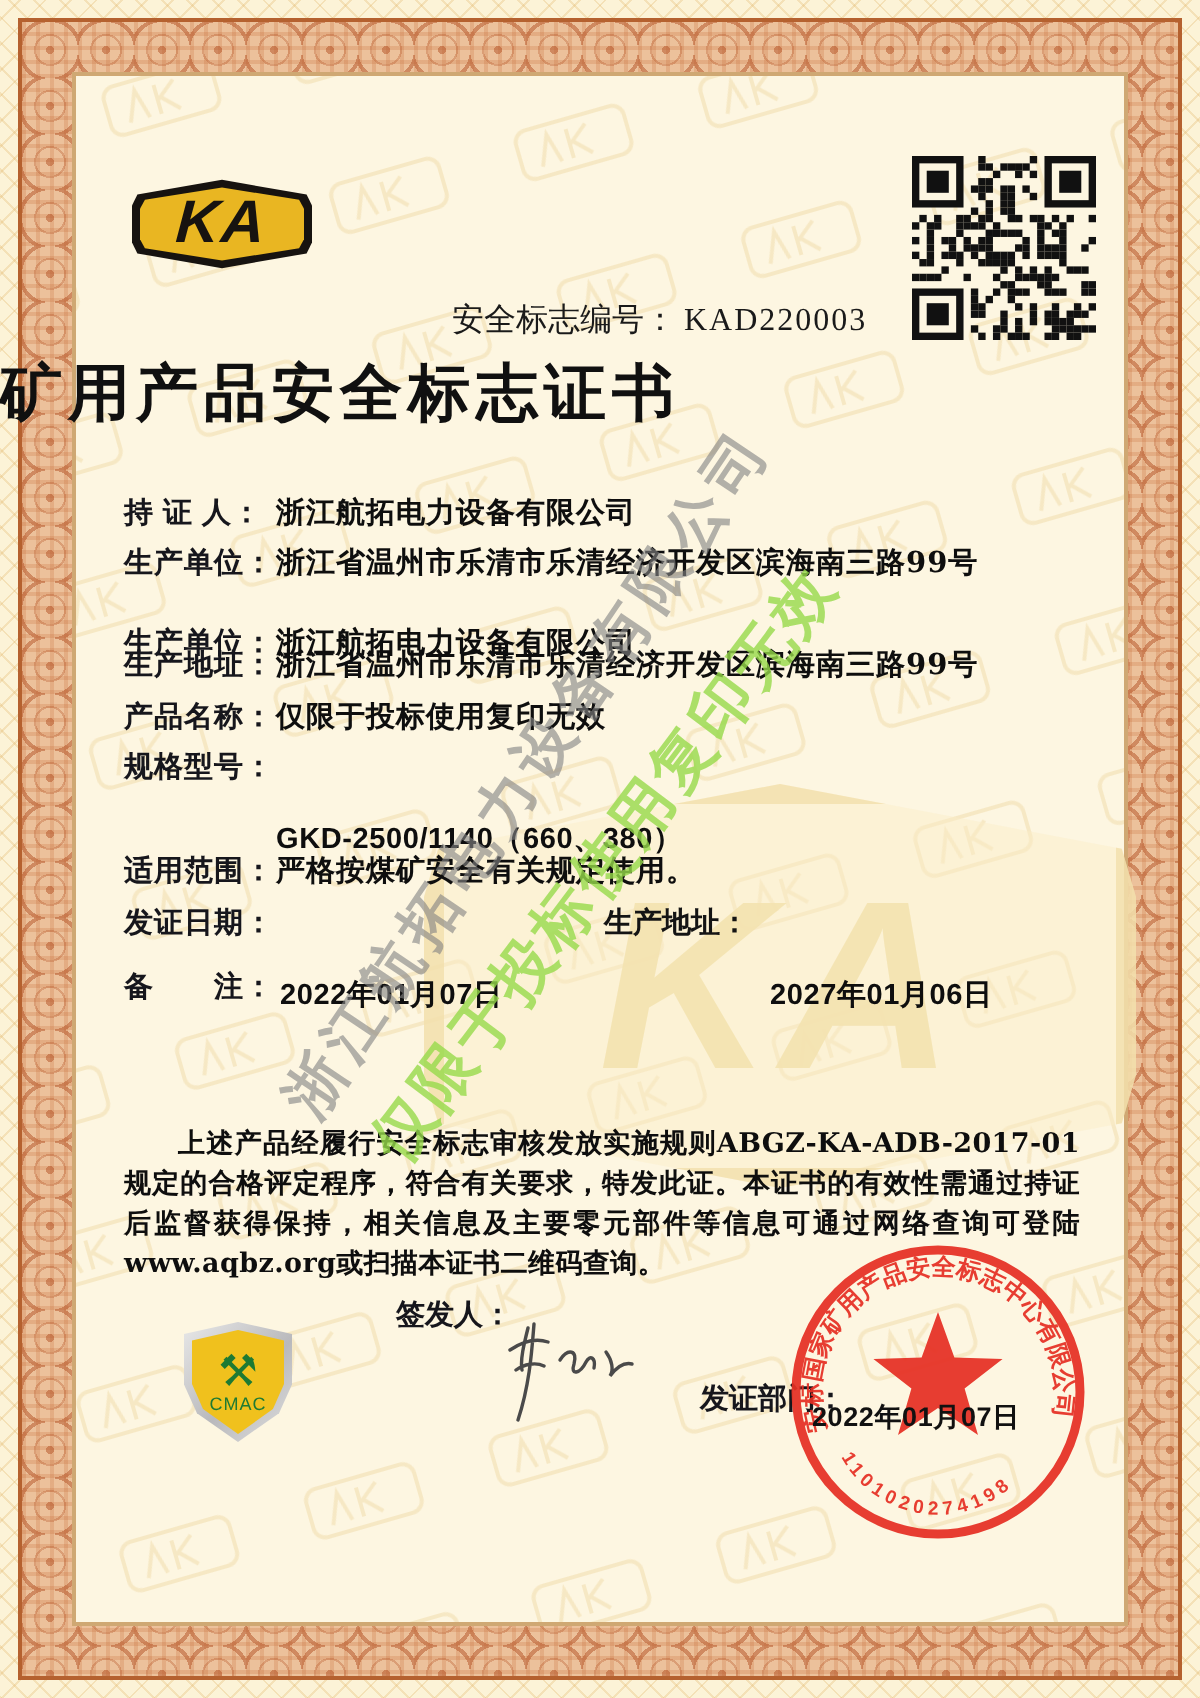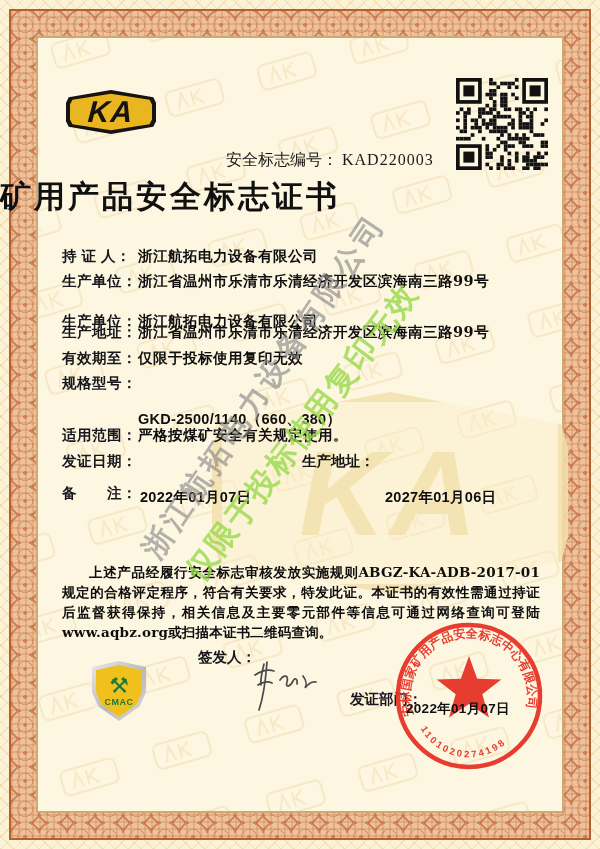--- a/index.html
+++ b/index.html
@@ -95,21 +95,21 @@
     position:absolute;left:92px;top:661px;width:54px;height:60px;
     background:linear-gradient(135deg,#e8e8e8,#b9b9bc 55%,#dfdfdf);
     clip-path:polygon(50% 0,100% 10%,100% 52%,88% 76%,50% 100%,12% 76%,0 52%,0 10%);
   }
   .cmac .inner{
     position:absolute;inset:4px;background:#f0c11d;
     clip-path:polygon(50% 0,100% 10%,100% 52%,88% 76%,50% 100%,12% 76%,0 52%,0 10%);
     display:flex;flex-direction:column;align-items:center;justify-content:center;
   }
   .cmac .emblem{font-size:22px;color:#1e7a33;line-height:1;}
-  .cmac .cmac-text{font-size:9px;font-weight:700;color:#1e7a33;letter-spacing:.5px;}
+  .cmac .cmac-text{font-size:9px;font-weight:400;color:#1e7a33;letter-spacing:.5px;}
   .signer-label,.dept-label{
     position:absolute;font-size:14.5px;font-weight:bold;color:#16161c;white-space:nowrap;
   }
   .signer-label{left:198px;top:648px;}
   .dept-label{left:330px;top:690px;margin-left:20px;}
   .signature{position:absolute;left:250px;top:658px;}
   .stamp{position:absolute;left:393px;top:620px;width:152px;height:152px;opacity:.93;}
   .stamp-date{
     position:absolute;left:406px;top:700px;z-index:6;
     font-size:13.5px;font-weight:bold;color:#111;white-space:nowrap;letter-spacing:.3px;
@@ -373,21 +373,21 @@
   </div>
   <div class="row r3">
     <span class="lbl">生产单位：</span>
     <span class="val">浙江航拓电力设备有限公司</span>
   </div>
   <div class="row r4">
     <span class="lbl">生产地址：</span>
     <span class="val">浙江省温州市乐清市乐清经济开发区滨海南三路99号</span>
   </div>
   <div class="row r5">
-    <span class="lbl">有效期至：</span>
+    <span class="lbl">产品名称：</span>
     <span class="val">仅限于投标使用复印无效</span>
   </div>
   <div class="row r6">
     <span class="lbl">规格型号：</span>
     <span class="val tech">GKD-2500/1140（660、380）</span>
   </div>
   <div class="row r8">
     <span class="lbl">适用范围：</span>
     <span class="val">严格按煤矿安全有关规定使用。</span>
   </div>

